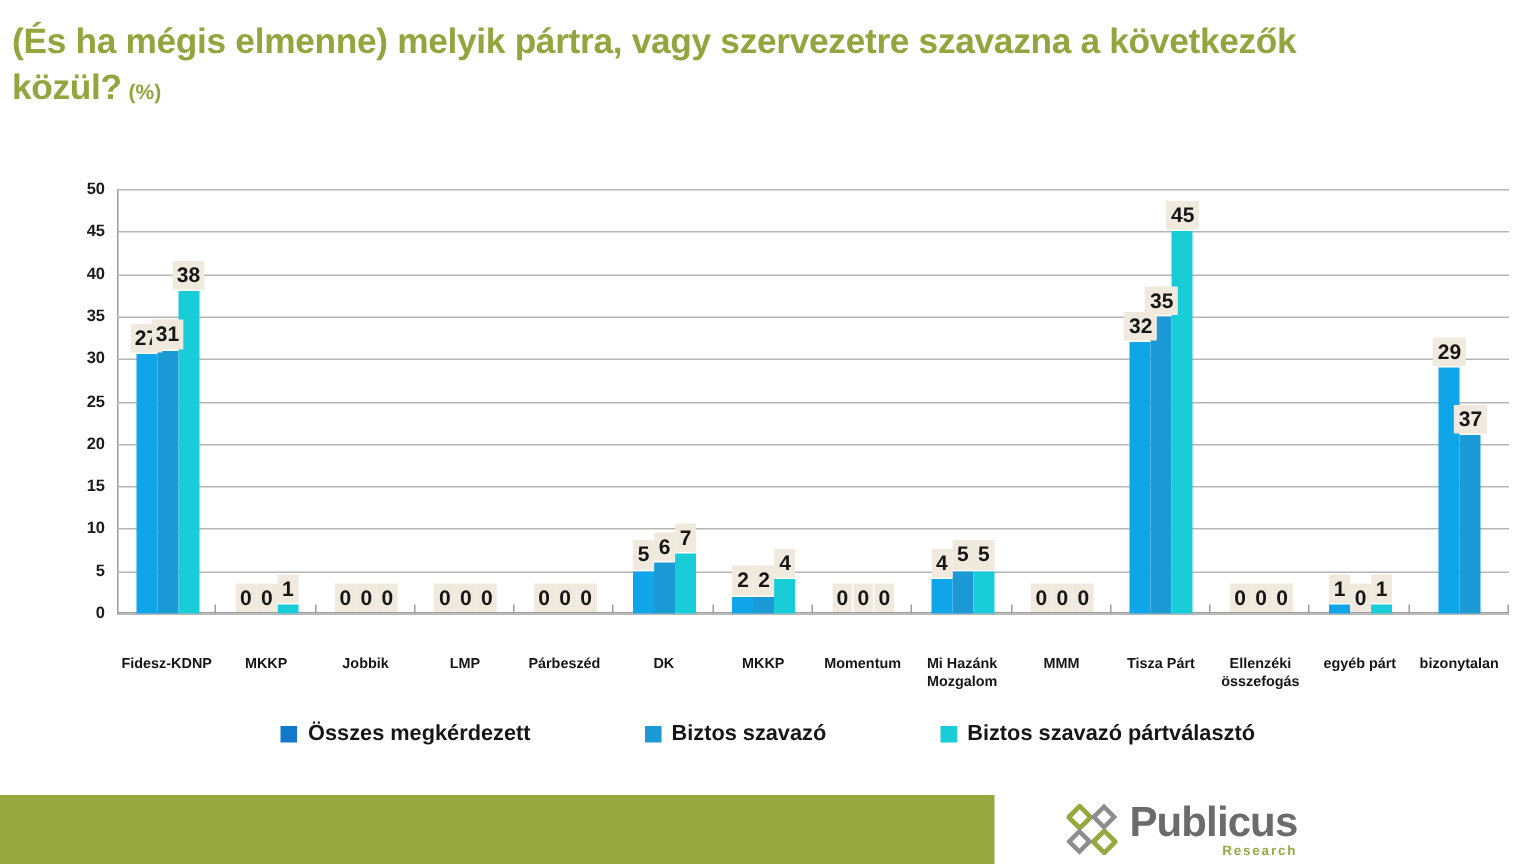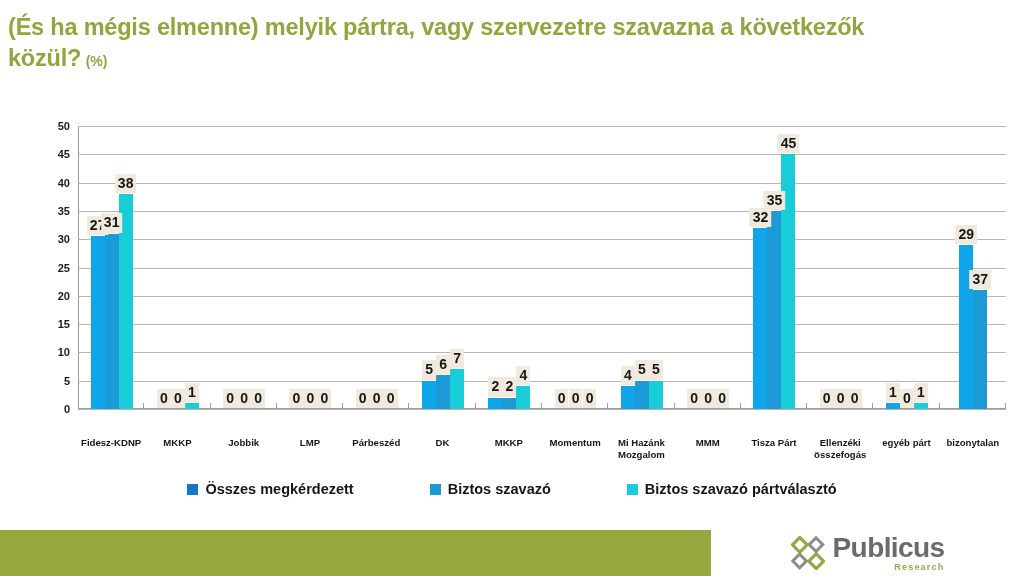--- a/index.html
+++ b/index.html
@@ -108,21 +108,21 @@
     font-size:14.5px;font-weight:bold;color:#161616;white-space:nowrap;
   }
 
   
   #footer-bar{
     position:absolute;left:0;top:530px;width:1024px;height:46px;
     background:#96a83f;
   }
   #footer-logo-box{
     position:absolute;right:0;top:530px;width:313px;height:46px;
-    background:#ffffff;display:flex;align-items:center;justify-content:center;
+    background:#ffffff;display:flex;align-items:center;justify-content:flex-start;padding-left:48px;
   }
   #logo{
     display:flex;align-items:center;gap:8px;
   }
   #logo-mark{width:34px;height:34px;flex:0 0 auto;}
   #logo-text{display:flex;flex-direction:column;line-height:1;}
   #logo-name{
     font-size:28px;font-weight:bold;color:#6b6b6b;letter-spacing:-0.6px;
   }
   #logo-sub{

